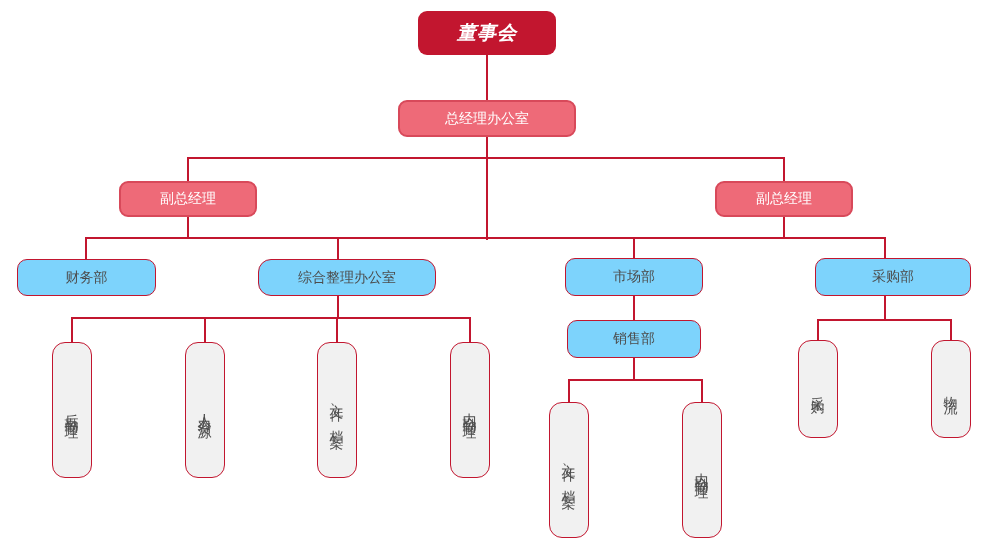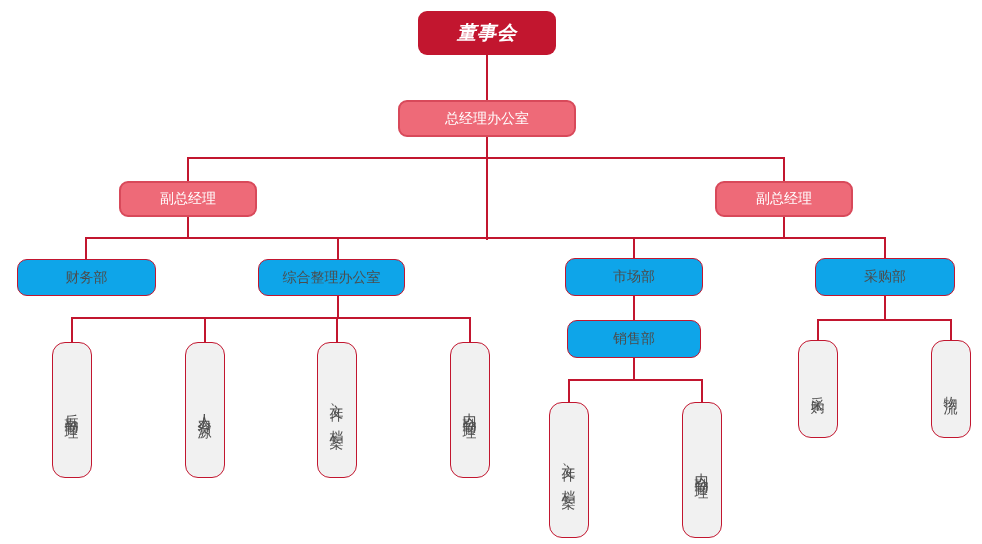--- a/index.html
+++ b/index.html
@@ -14,21 +14,21 @@
   }
   .lvl1{
     background:#c2162f;color:#ffffff;font-weight:700;font-size:19px;
     border-radius:9px;letter-spacing:1px;
   }
   .lvl2{
     background:#ee6a78;border:2px solid #d8495a;color:#ffffff;
     font-size:14px;border-radius:9px;
   }
   .dept{
-    background:#0ea5e9;border:1.5px solid #c2162f;color:#4c4c4c;
+    background:#7dd3fc;border:1.5px solid #c2162f;color:#4c4c4c;
     font-size:14px;border-radius:10px;
   }
   .vdept{
     background:#f1f1f1;border:1.5px solid #c2162f;color:#4c4c4c;
     font-size:14px;border-radius:13px;
     writing-mode:vertical-rl;text-orientation:mixed;letter-spacing:4px;
   }
 </style>
 </head>
 <body>
@@ -66,25 +66,25 @@
   <div class="node lvl1" style="left:418px;top:11px;width:138px;height:44px;font-style:italic;">董事会</div>
 
   <div class="node lvl2" style="left:398px;top:100px;width:178px;height:37px;text-align:right;">总经理办公室</div>
 
   <div class="node lvl2" style="left:119px;top:181px;width:138px;height:36px;">副总经理</div>
 
   <div class="node lvl2" style="left:715px;top:181px;width:138px;height:36px;">副总经理</div>
 
   <div class="node dept" style="left:17px;top:259px;width:139px;height:37px;">财务部</div>
 
-  <div class="node dept" style="left:258px;top:259px;width:147px;height:37px;">综合整理办公室</div>
+  <div class="node dept" style="left:258px;top:259px;width:178px;height:37px;border-radius:13px;">综合整理办公室</div>
 
   <div class="node dept" style="left:565px;top:258px;width:138px;height:38px;">市场部</div>
 
-  <div class="node dept" style="left:815px;top:258px;width:140px;height:38px;">采购部</div>
+  <div class="node dept" style="left:815px;top:258px;width:156px;height:38px;">采购部</div>
 
   <div class="node dept" style="left:567px;top:320px;width:134px;height:38px;">销售部</div>
 
   <div class="node vdept" style="left:52px;top:342px;width:40px;height:136px;">后勤管理</div>
 
   <div class="node vdept" style="left:185px;top:342px;width:40px;height:136px;">人力资源</div>
 
   <div class="node vdept" style="left:317px;top:342px;width:40px;height:136px;">文件、档案</div>
 
   <div class="node vdept" style="left:450px;top:342px;width:40px;height:136px;">内勤管理</div>

